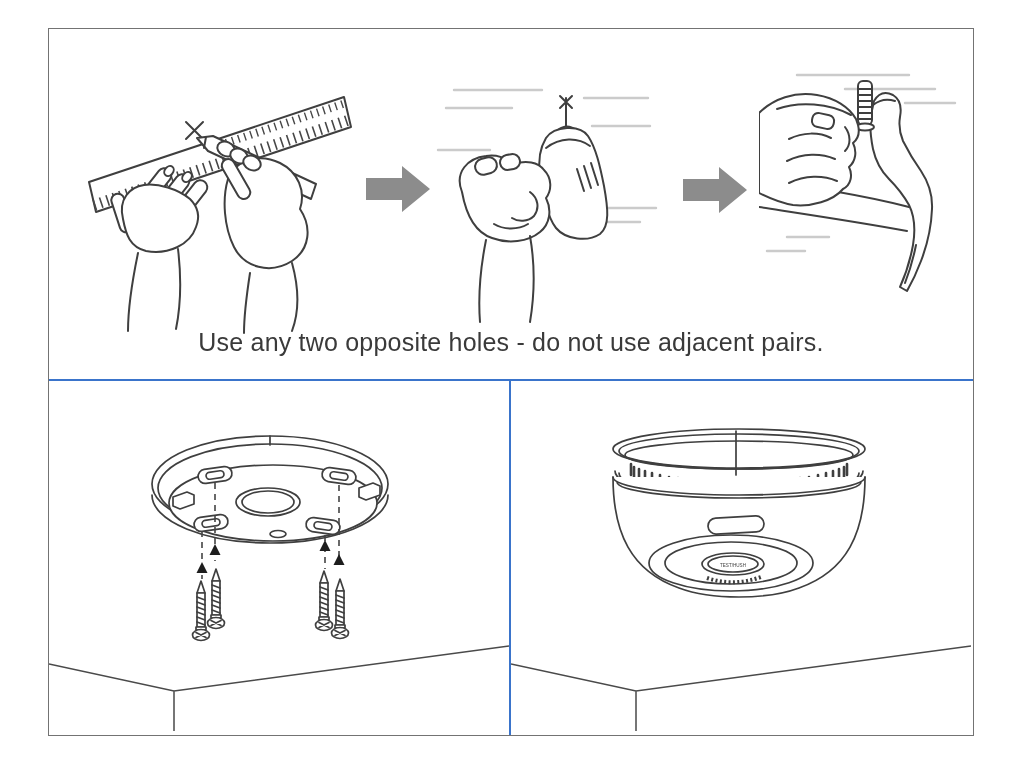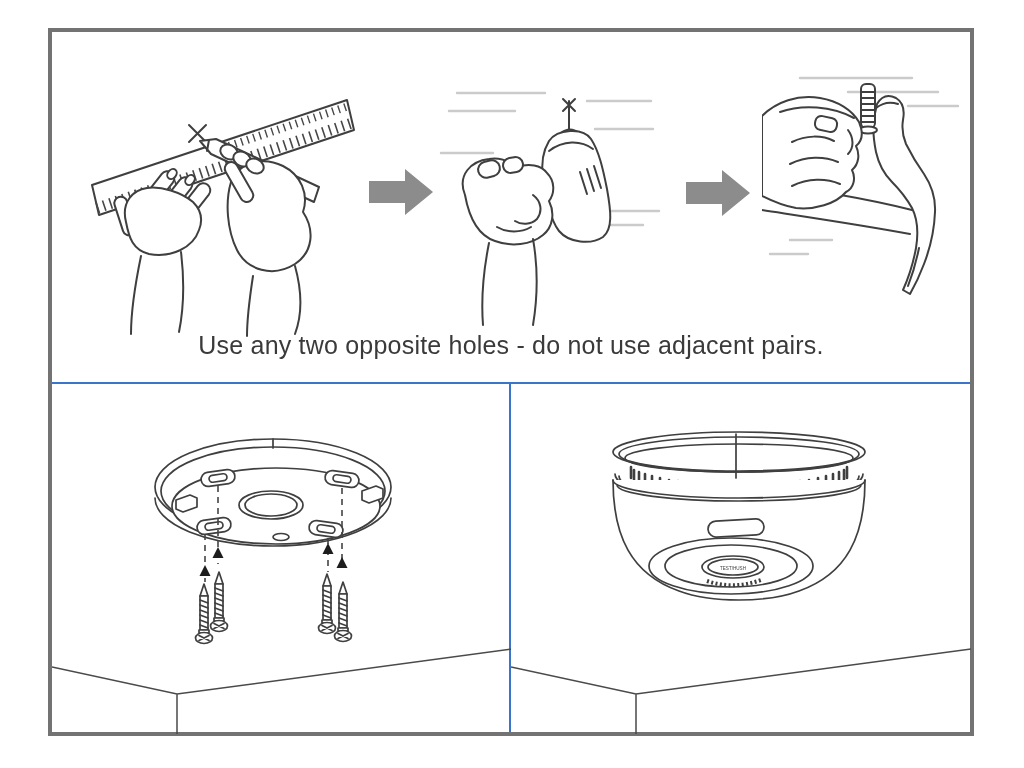--- a/index.html
+++ b/index.html
@@ -1,19 +1,19 @@
 <!DOCTYPE html>
 <html><head>
 <meta charset="utf-8">
 <style>
   html,body{margin:0;padding:0;background:#ffffff;width:1024px;height:768px;
     font-family:"Liberation Sans", sans-serif;}
   .stage{position:relative;width:1024px;height:768px;background:#fff;overflow:hidden;}
   .frame{position:absolute;left:48px;top:28px;width:926px;height:708px;
-    box-sizing:border-box;border:4px solid #737373;background:#fff;
+    box-sizing:border-box;border:1px solid #737373;background:#fff;
     display:grid;grid-template-columns:1fr 1fr;grid-template-rows:352px 1fr;}
   .top-panel{grid-column:1/3;position:relative;border-bottom:2px solid #3a74cb;background:#fff;}
   .panel-bl{position:relative;border-right:2px solid #3a74cb;background:#fff;}
   .panel-br{position:relative;background:#fff;}
   .ill{position:absolute;}
   .caption{position:absolute;left:0;top:299px;width:100%;text-align:center;
     font-size:25px;color:#3a3a3a;letter-spacing:.2px;}
   svg{display:block;}
   .ln{stroke:#3f3f3f;stroke-width:2;fill:none;stroke-linecap:round;stroke-linejoin:round;}
   .fw{stroke:#3f3f3f;stroke-width:2;fill:#ffffff;stroke-linecap:round;stroke-linejoin:round;}

